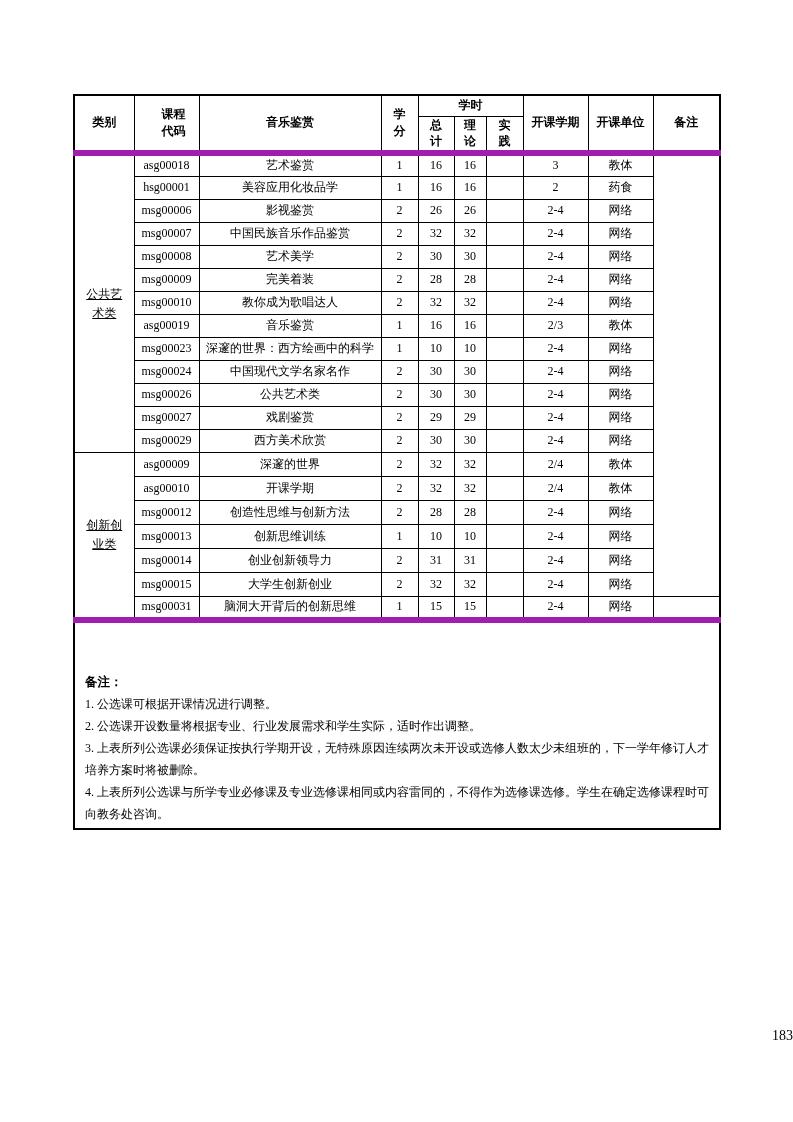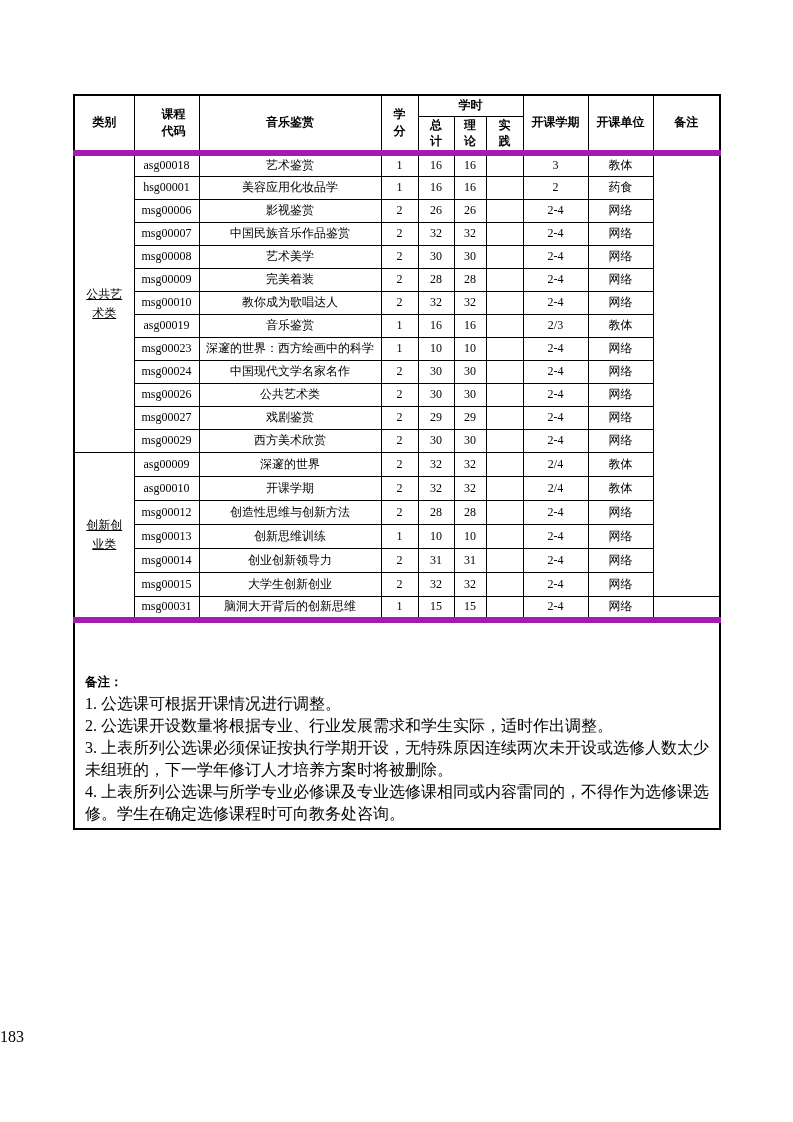--- a/index.html
+++ b/index.html
@@ -78,30 +78,30 @@
     vertical-align: top;
     padding: 3px 8px 3px 10px;
   }
   .notes-title {
     font-weight: bold;
     font-size: 12.5px;
     line-height: 22px;
     margin-top: 45px;
   }
   .note-item {
-    font-size: 16px;
+    font-size: 12px;
     line-height: 22px;
   }
   .page-number {
     position: absolute;
     top: 1028px;
     left: 0;
     width: 100%;
-    text-align: left;
-    font-size: 16px;
+    text-align: right;
+    font-size: 14px;
   }
 </style>
 </head>
 <body>
 
 <div class="page" data-name="document-page">
 
   <table class="course-table" data-name="course-table">
     <colgroup>
       <col style="width:60px">

